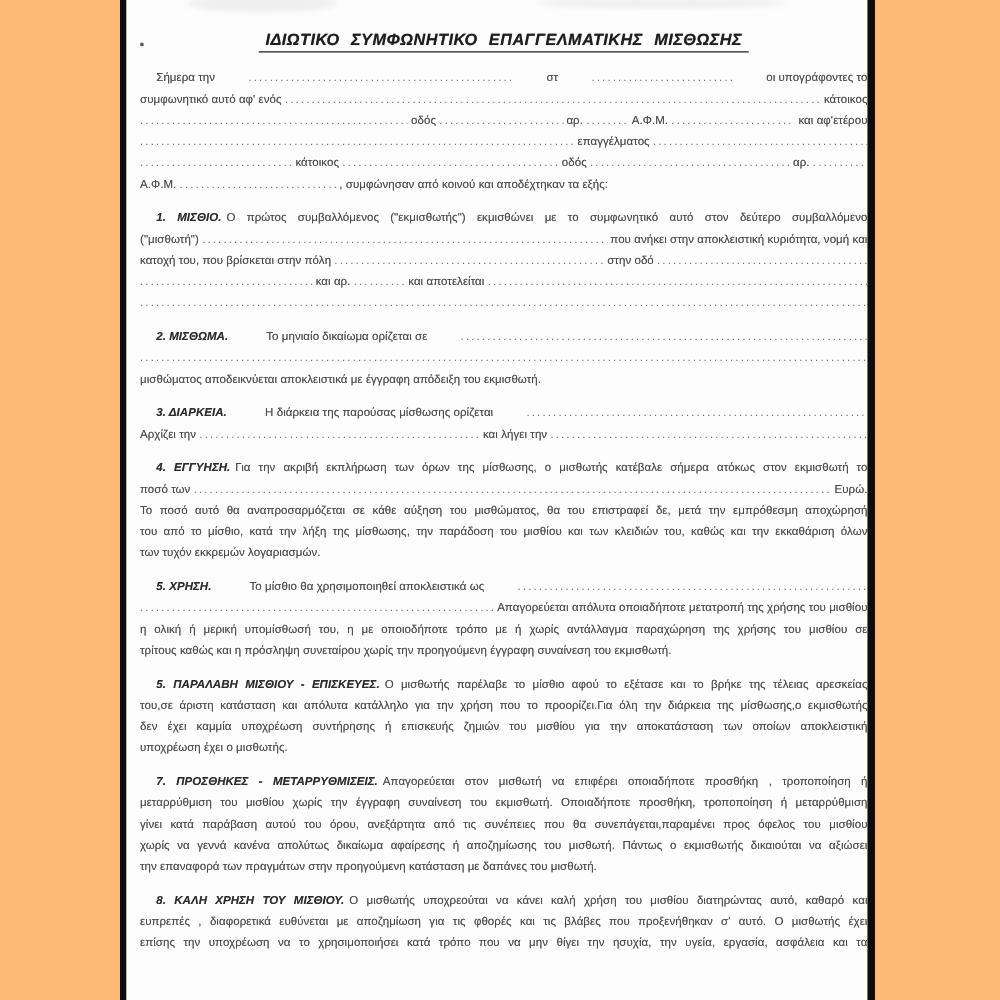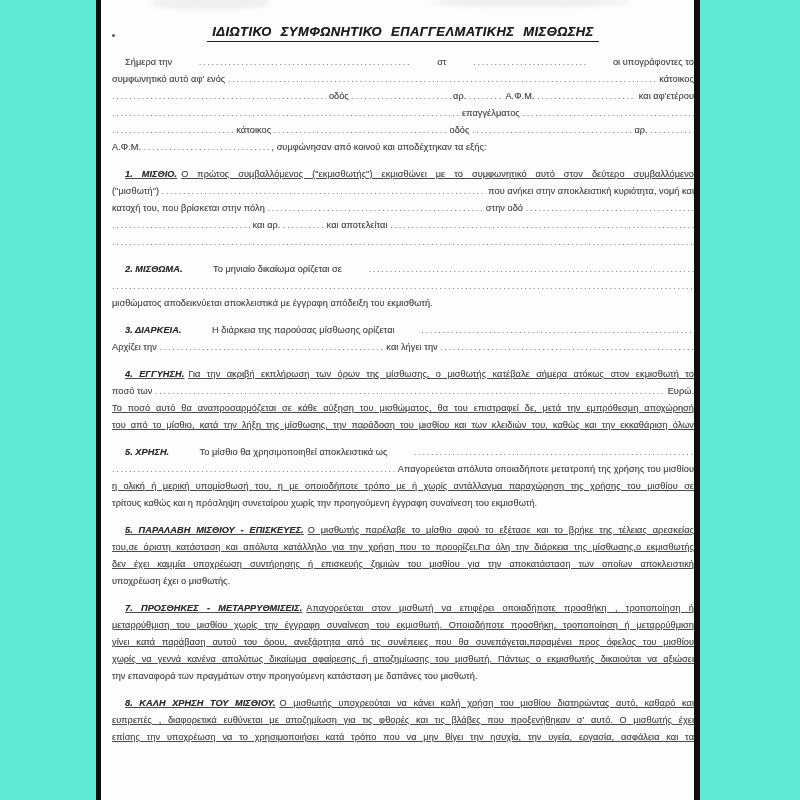--- a/index.html
+++ b/index.html
@@ -1,20 +1,20 @@
 <!DOCTYPE html>
 <html style="--ink: #4b4b4b; --heading-ink: #2b2b2b; --dots: #6e6e6e; --edge: #0d0d0d; --paper: #fdfdfd;"><head>
 <meta charset="utf-8">
 <style>
   :root{
     --ink:#4b4b4b; --heading-ink:#2b2b2b; --dots:#6e6e6e; --edge:#0d0d0d; --paper:#fdfdfd;
   }
   html,body{margin:0;padding:0;background:#ffffff;}
   .canvas{
-    position:relative;width:800px;height:800px;overflow:hidden;background:#5eead4;
+    position:relative;width:800px;height:800px;overflow:hidden;background:#fdba74;
     font-family:"Liberation Sans","DejaVu Sans",sans-serif;
   }
   .paper{position:absolute;left:101px;top:0;width:593px;height:800px;background:var(--paper);}
   .edge{position:absolute;top:0;bottom:0;background:var(--edge);}
   .edge.left{left:96px;width:5px;}
   .edge.right{left:694px;width:6px;}
   .smudge{position:absolute;background:rgba(60,60,60,0.07);filter:blur(2px);border-radius:50%;}
   .smudge.s1{left:150px;top:-4px;width:120px;height:14px;}
   .smudge.s2{left:430px;top:-2px;width:200px;height:9px;}
   .speck{position:absolute;left:112px;top:34px;width:3px;height:3px;background:#5a5a5a;border-radius:50%;}
@@ -28,21 +28,21 @@
     font-size:13px;font-weight:bold;font-style:italic;color:#1e1e1e;
     letter-spacing:0.4px;word-spacing:5px;
     border-bottom:1.6px solid #1e1e1e;padding:0 5px 2px 5px;
     text-shadow:0 0 0.6px rgba(30,30,30,0.7);
   }
   .para{margin:0;}
   .para.sec{margin-top:10px;}
   .pline{height:17px;line-height:17px;overflow:hidden;}
   .pline.flex{display:flex;align-items:baseline;}
   .pline.ind{padding-left:13px;gap:24px;}
-  .pline.j{text-align:justify;text-align-last:justify;text-decoration:underline;}
+  .pline.j{text-align:justify;text-align-last:justify;}
   .t{white-space:pre;flex:0 0 auto;}
   .tb{white-space:normal;}
   .b{font-weight:bold;font-style:italic;color:var(--heading-ink);margin-right:4px;white-space:pre;}
   .dots{
     overflow:hidden;white-space:nowrap;color:var(--dots);
     letter-spacing:1.7px;flex-grow:1;flex-shrink:1;flex-basis:0;
     text-shadow:none;
   }
   .gapfill{flex-grow:1;flex-shrink:1;flex-basis:0;}
 </style>
@@ -154,20 +154,21 @@
         </div>
         <div class="para sec">
           <div class="pline ind j"><span class="b">4. ΕΓΓΥΗΣΗ.</span><span class="tb">Για την ακριβή εκπλήρωση των όρων της μίσθωσης, ο μισθωτής κατέβαλε σήμερα ατόκως στον εκμισθωτή το</span></div>
           <div class="pline flex">
             <span class="t">ποσό των </span>
             <span class="dots" style="flex-grow: 478;">............................................................................................................................................................................................................................................................................................................</span>
             <span class="t"> Ευρώ.</span>
           </div>
           <div class="pline j"><span class="tb">Το ποσό αυτό θα αναπροσαρμόζεται σε κάθε αύξηση του μισθώματος, θα του επιστραφεί δε, μετά την εμπρόθεσμη αποχώρησή</span></div>
           <div class="pline j"><span class="tb">του από το μίσθιο, κατά την λήξη της μίσθωσης, την παράδοση του μισθίου και των κλειδιών του, καθώς και την εκκαθάριση όλων</span></div>
+          <div class="pline"><span class="tb">των τυχόν εκκρεμών λογαριασμών.</span></div>
         </div>
         <div class="para sec">
           <div class="pline flex ind">
             <span class="b">5. ΧΡΗΣΗ.</span>
             <span class="t"> Το μίσθιο θα χρησιμοποιηθεί αποκλειστικά ως </span>
             <span class="dots" style="flex-grow: 330;">............................................................................................................................................................................................................................................................................................................</span>
           </div>
           <div class="pline flex">
             <span class="dots" style="flex-grow: 228;">............................................................................................................................................................................................................................................................................................................</span>
             <span class="t"> Απαγορεύεται απόλυτα οποιαδήποτε μετατροπή της χρήσης του μισθίου</span>

